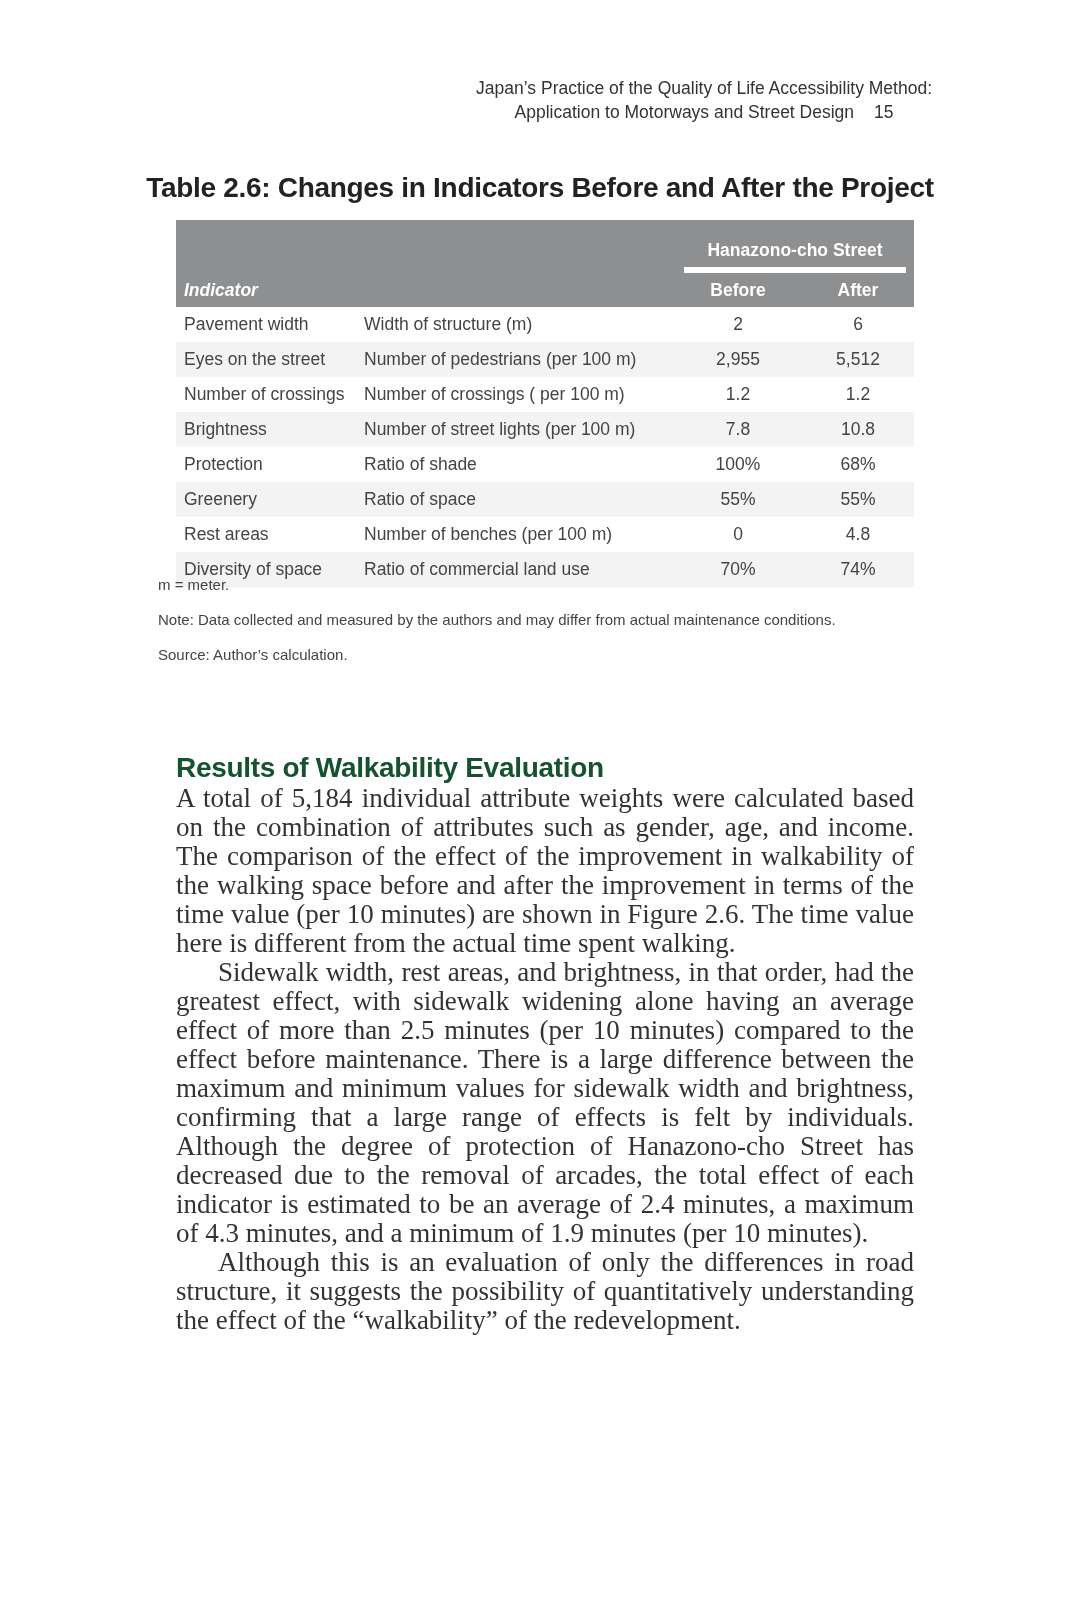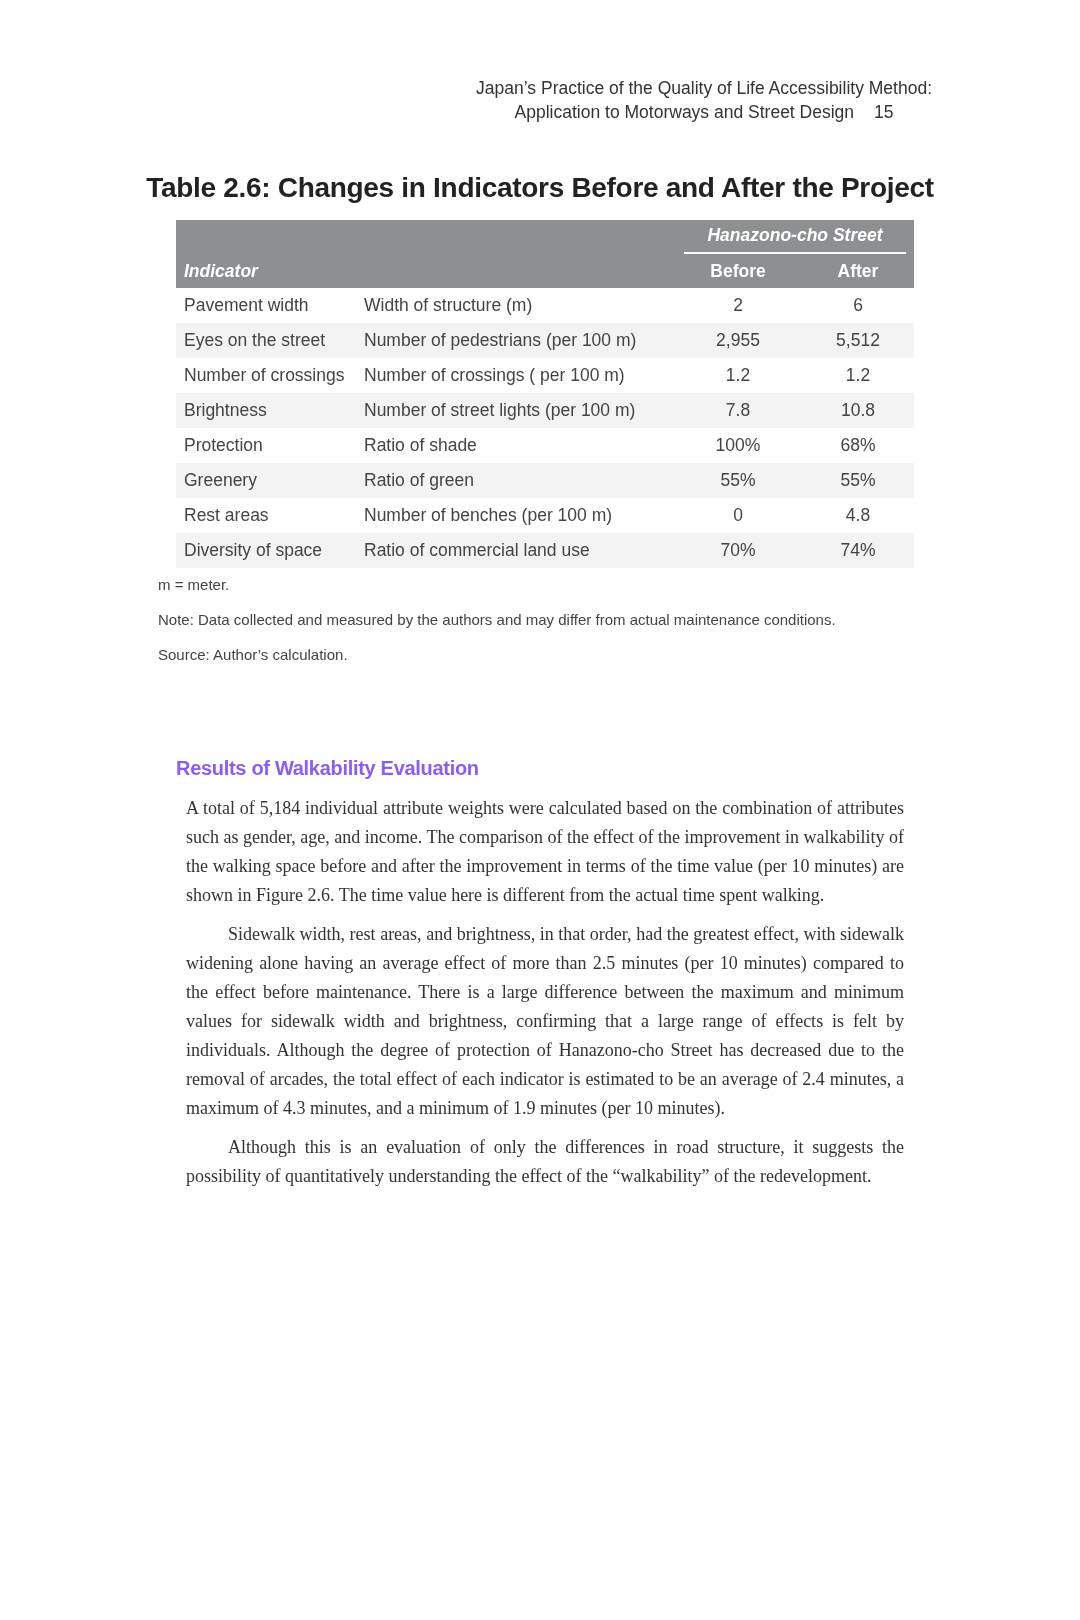--- a/index.html
+++ b/index.html
@@ -6,34 +6,34 @@
   body { width:1080px; height:1620px; position:relative; overflow:hidden; color:#333; }
   .running-head { position:absolute; right:148px; top:76px; text-align:center;
     font-family:"Liberation Sans", sans-serif; font-size:17.5px; line-height:24px; color:#333; }
   .running-head .pg { display:inline-block; margin-left:20px; }
   .table-title { position:absolute; left:0; width:1080px; top:172px; text-align:center;
     font-family:"Liberation Sans", sans-serif; font-weight:bold; font-size:28px; color:#222; letter-spacing:-0.3px; }
   table.data { position:absolute; left:176px; top:220px; width:738px; border-collapse:collapse;
     font-family:"Liberation Sans", sans-serif; font-size:17.5px; color:#444; }
   table.data thead th { background:#8e8f91; color:#fff; font-weight:bold; height:34px; padding:0; }
   table.data thead tr.h1 th.group { text-align:center; vertical-align:middle; }
-  table.data thead tr.h1 th.group span { display:block; border-bottom:2px solid #ffffff; margin:0 8px 0 10px; padding-bottom:6px; padding-top:4px;font-style:italic; }
+  table.data thead tr.h1 th.group span { display:block; border-bottom:6px solid #ffffff; margin:16px 8px 0 10px; padding-bottom:6px; padding-top:4px; }
   table.data thead th.left { text-align:left; padding-left:8px;font-style:italic; }
   table.data thead th.num { text-align:center; }
   table.data tbody td { height:35px; padding:0;margin-top:15px; }
   table.data tbody tr:nth-child(even) td { background:#f3f3f3; }
   table.data td.c1 { padding-left:8px; width:180px; }
   table.data td.c2 { width:310px; }
   table.data td.c3 { text-align:center; width:128px; }
   table.data td.c4 { text-align:center; }
   .notes { position:absolute; left:158px; top:576px; font-family:"Liberation Sans", sans-serif; font-size:15px; color:#444; }
   .notes p { margin:0 0 17px 0; line-height:18px; }
   .section { position:absolute; left:176px; top:752px; width:738px; }
-  .section h2 { margin:0; font-family:"Liberation Sans", sans-serif; font-weight:bold; font-size:20px; color:#8b5cf6; line-height:32px; letter-spacing:-0.3px; }
-  .section p { margin:10px; font-family:"Liberation Serif", serif; font-size:18px; line-height:29px; color:#333; text-align:justify; }
+  .section h2 { margin:0; font-family:"Liberation Sans", sans-serif; font-weight:bold; font-size:28px; color:#14532d; line-height:32px; letter-spacing:-0.3px; }
+  .section p { margin:0; font-family:"Liberation Serif", serif; font-size:27px; line-height:29px; color:#333; text-align:justify; }
   .section p.indent { text-indent:42px; }
 </style>
 </head>
 <body>
 
 <div class="running-head">
   <div>Japan’s Practice of the Quality of Life Accessibility Method:</div>
   <div><span>Application to Motorways and Street Design</span><span class="pg">15</span></div>
 </div>
 
@@ -79,21 +79,21 @@
         <td class="c4">10.8</td>
       </tr>
     <tr>
         <td class="c1">Protection</td>
         <td class="c2">Ratio of shade</td>
         <td class="c3">100%</td>
         <td class="c4">68%</td>
       </tr>
     <tr>
         <td class="c1">Greenery</td>
-        <td class="c2">Ratio of green</td>
+        <td class="c2">Ratio of space</td>
         <td class="c3">55%</td>
         <td class="c4">55%</td>
       </tr>
     <tr>
         <td class="c1">Rest areas</td>
         <td class="c2">Number of benches (per 100 m)</td>
         <td class="c3">0</td>
         <td class="c4">4.8</td>
       </tr>
     <tr>

